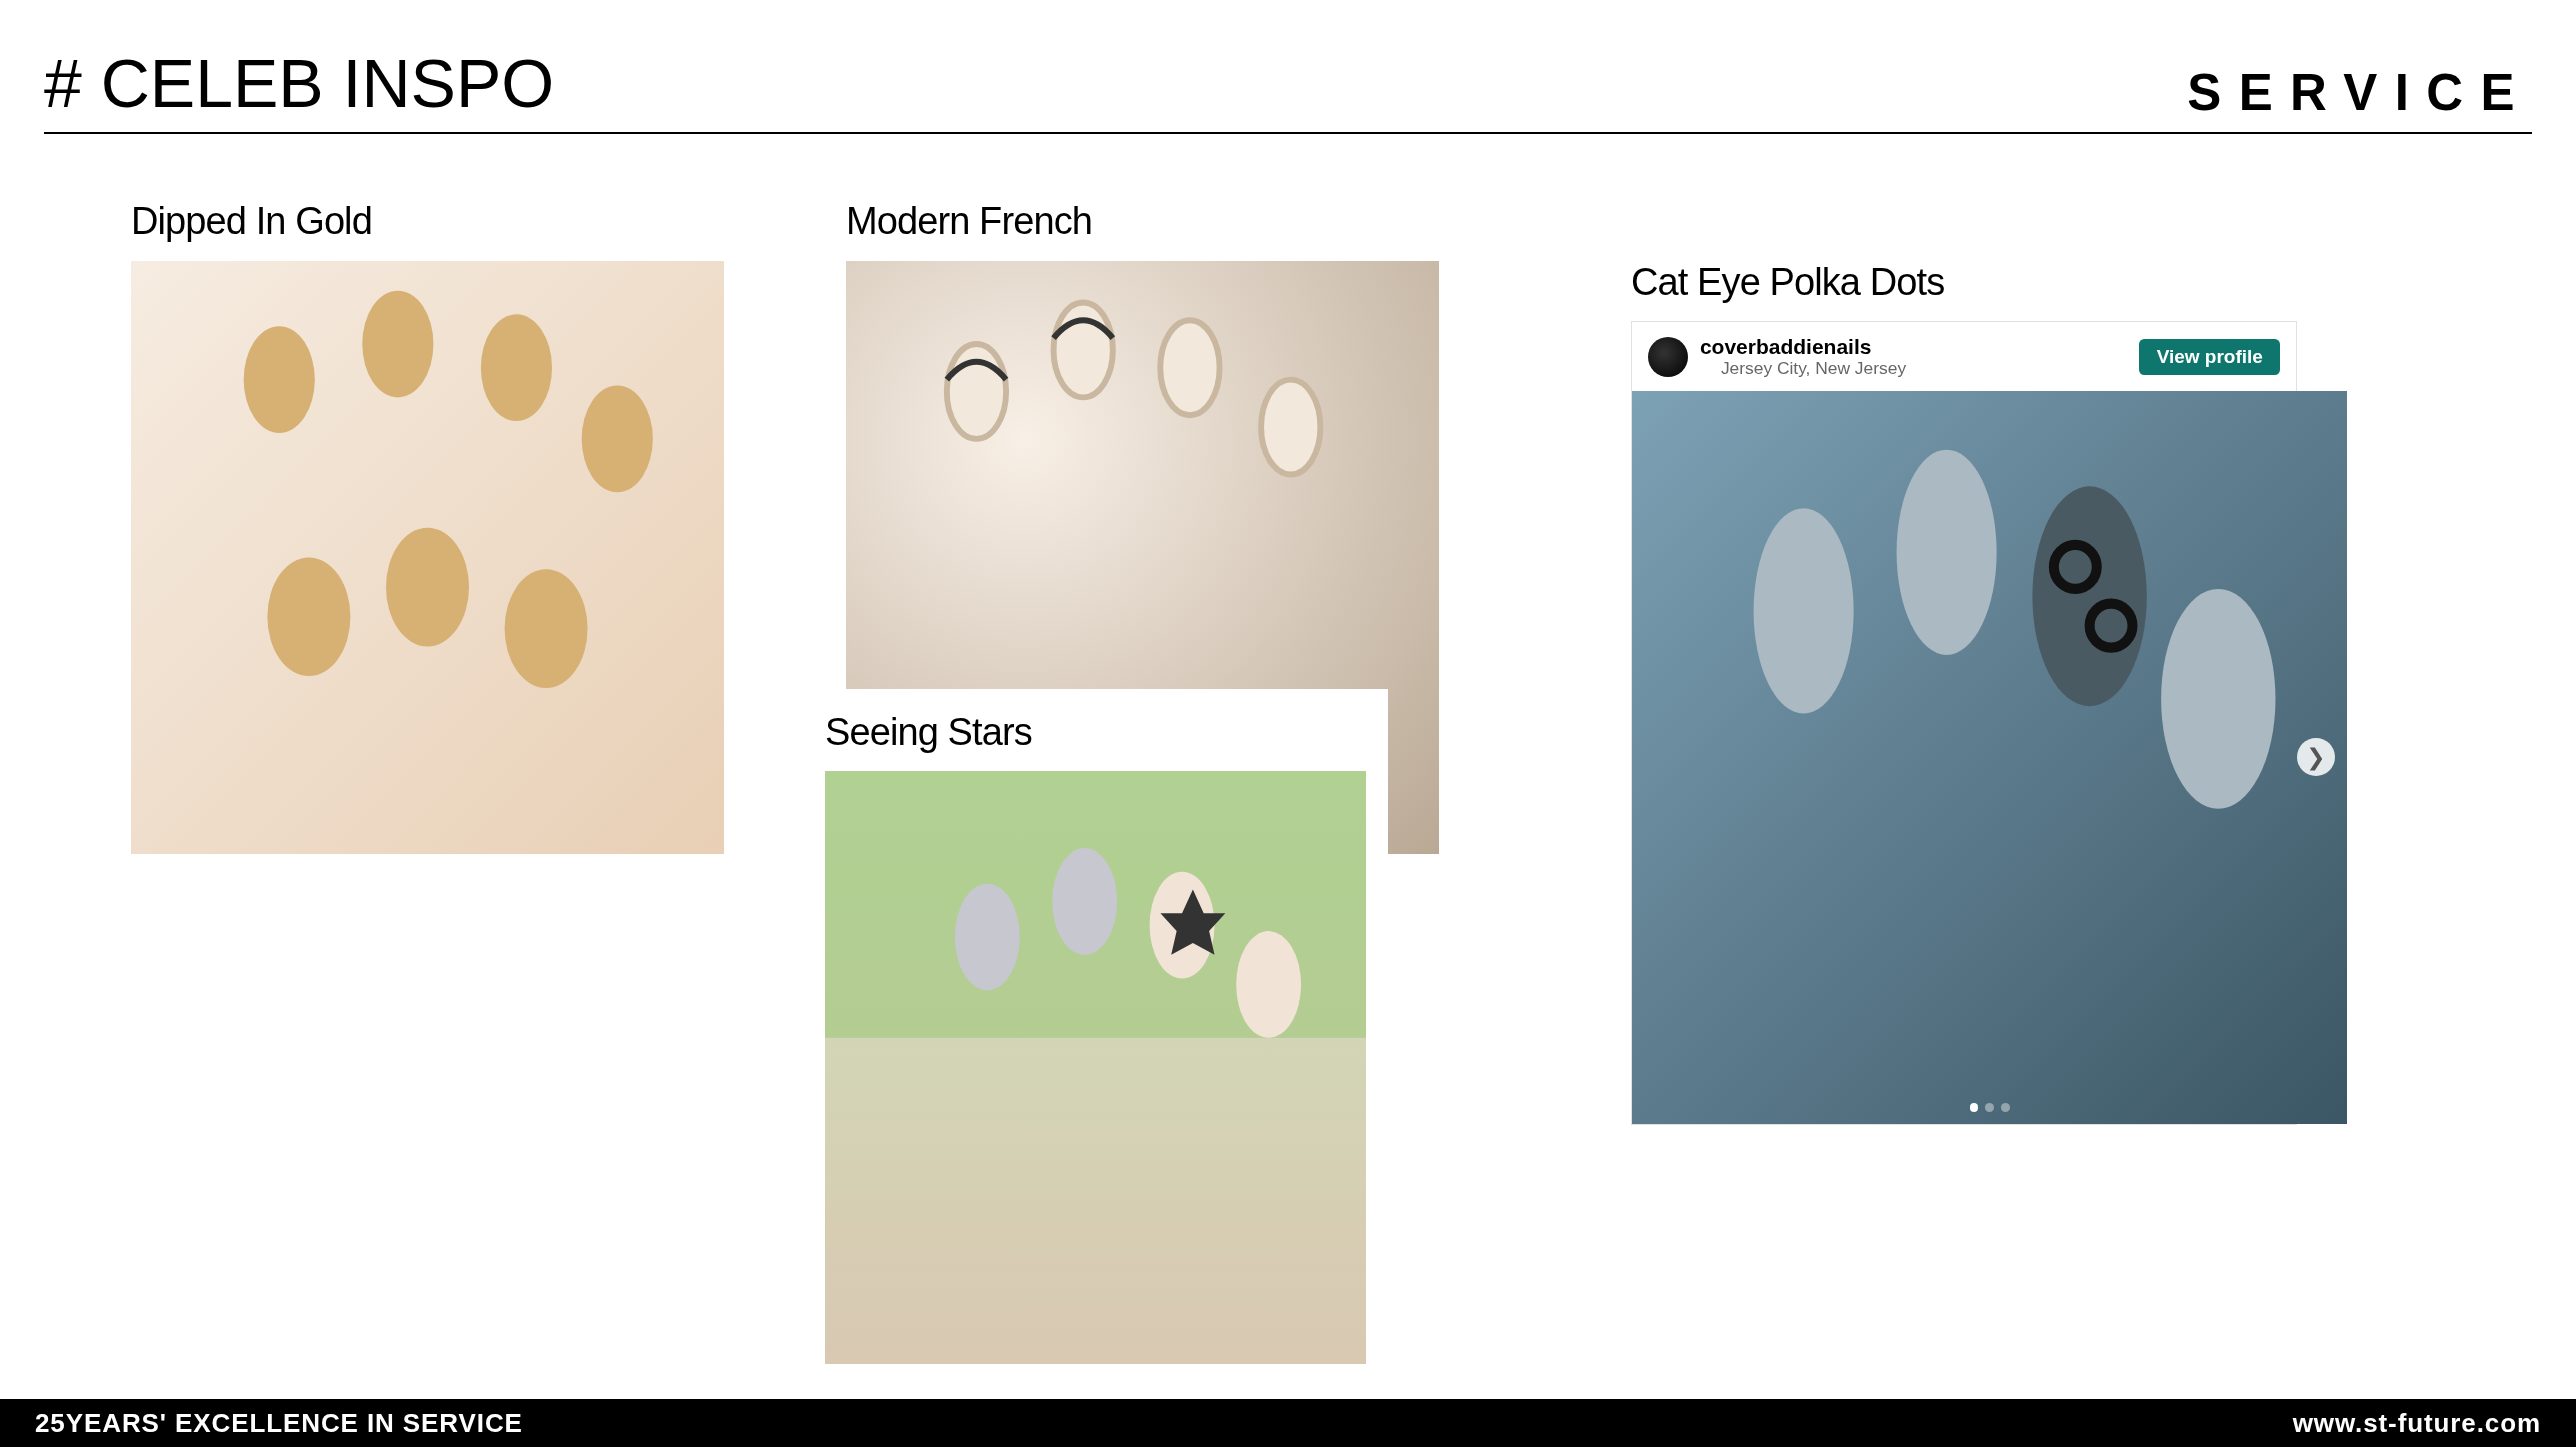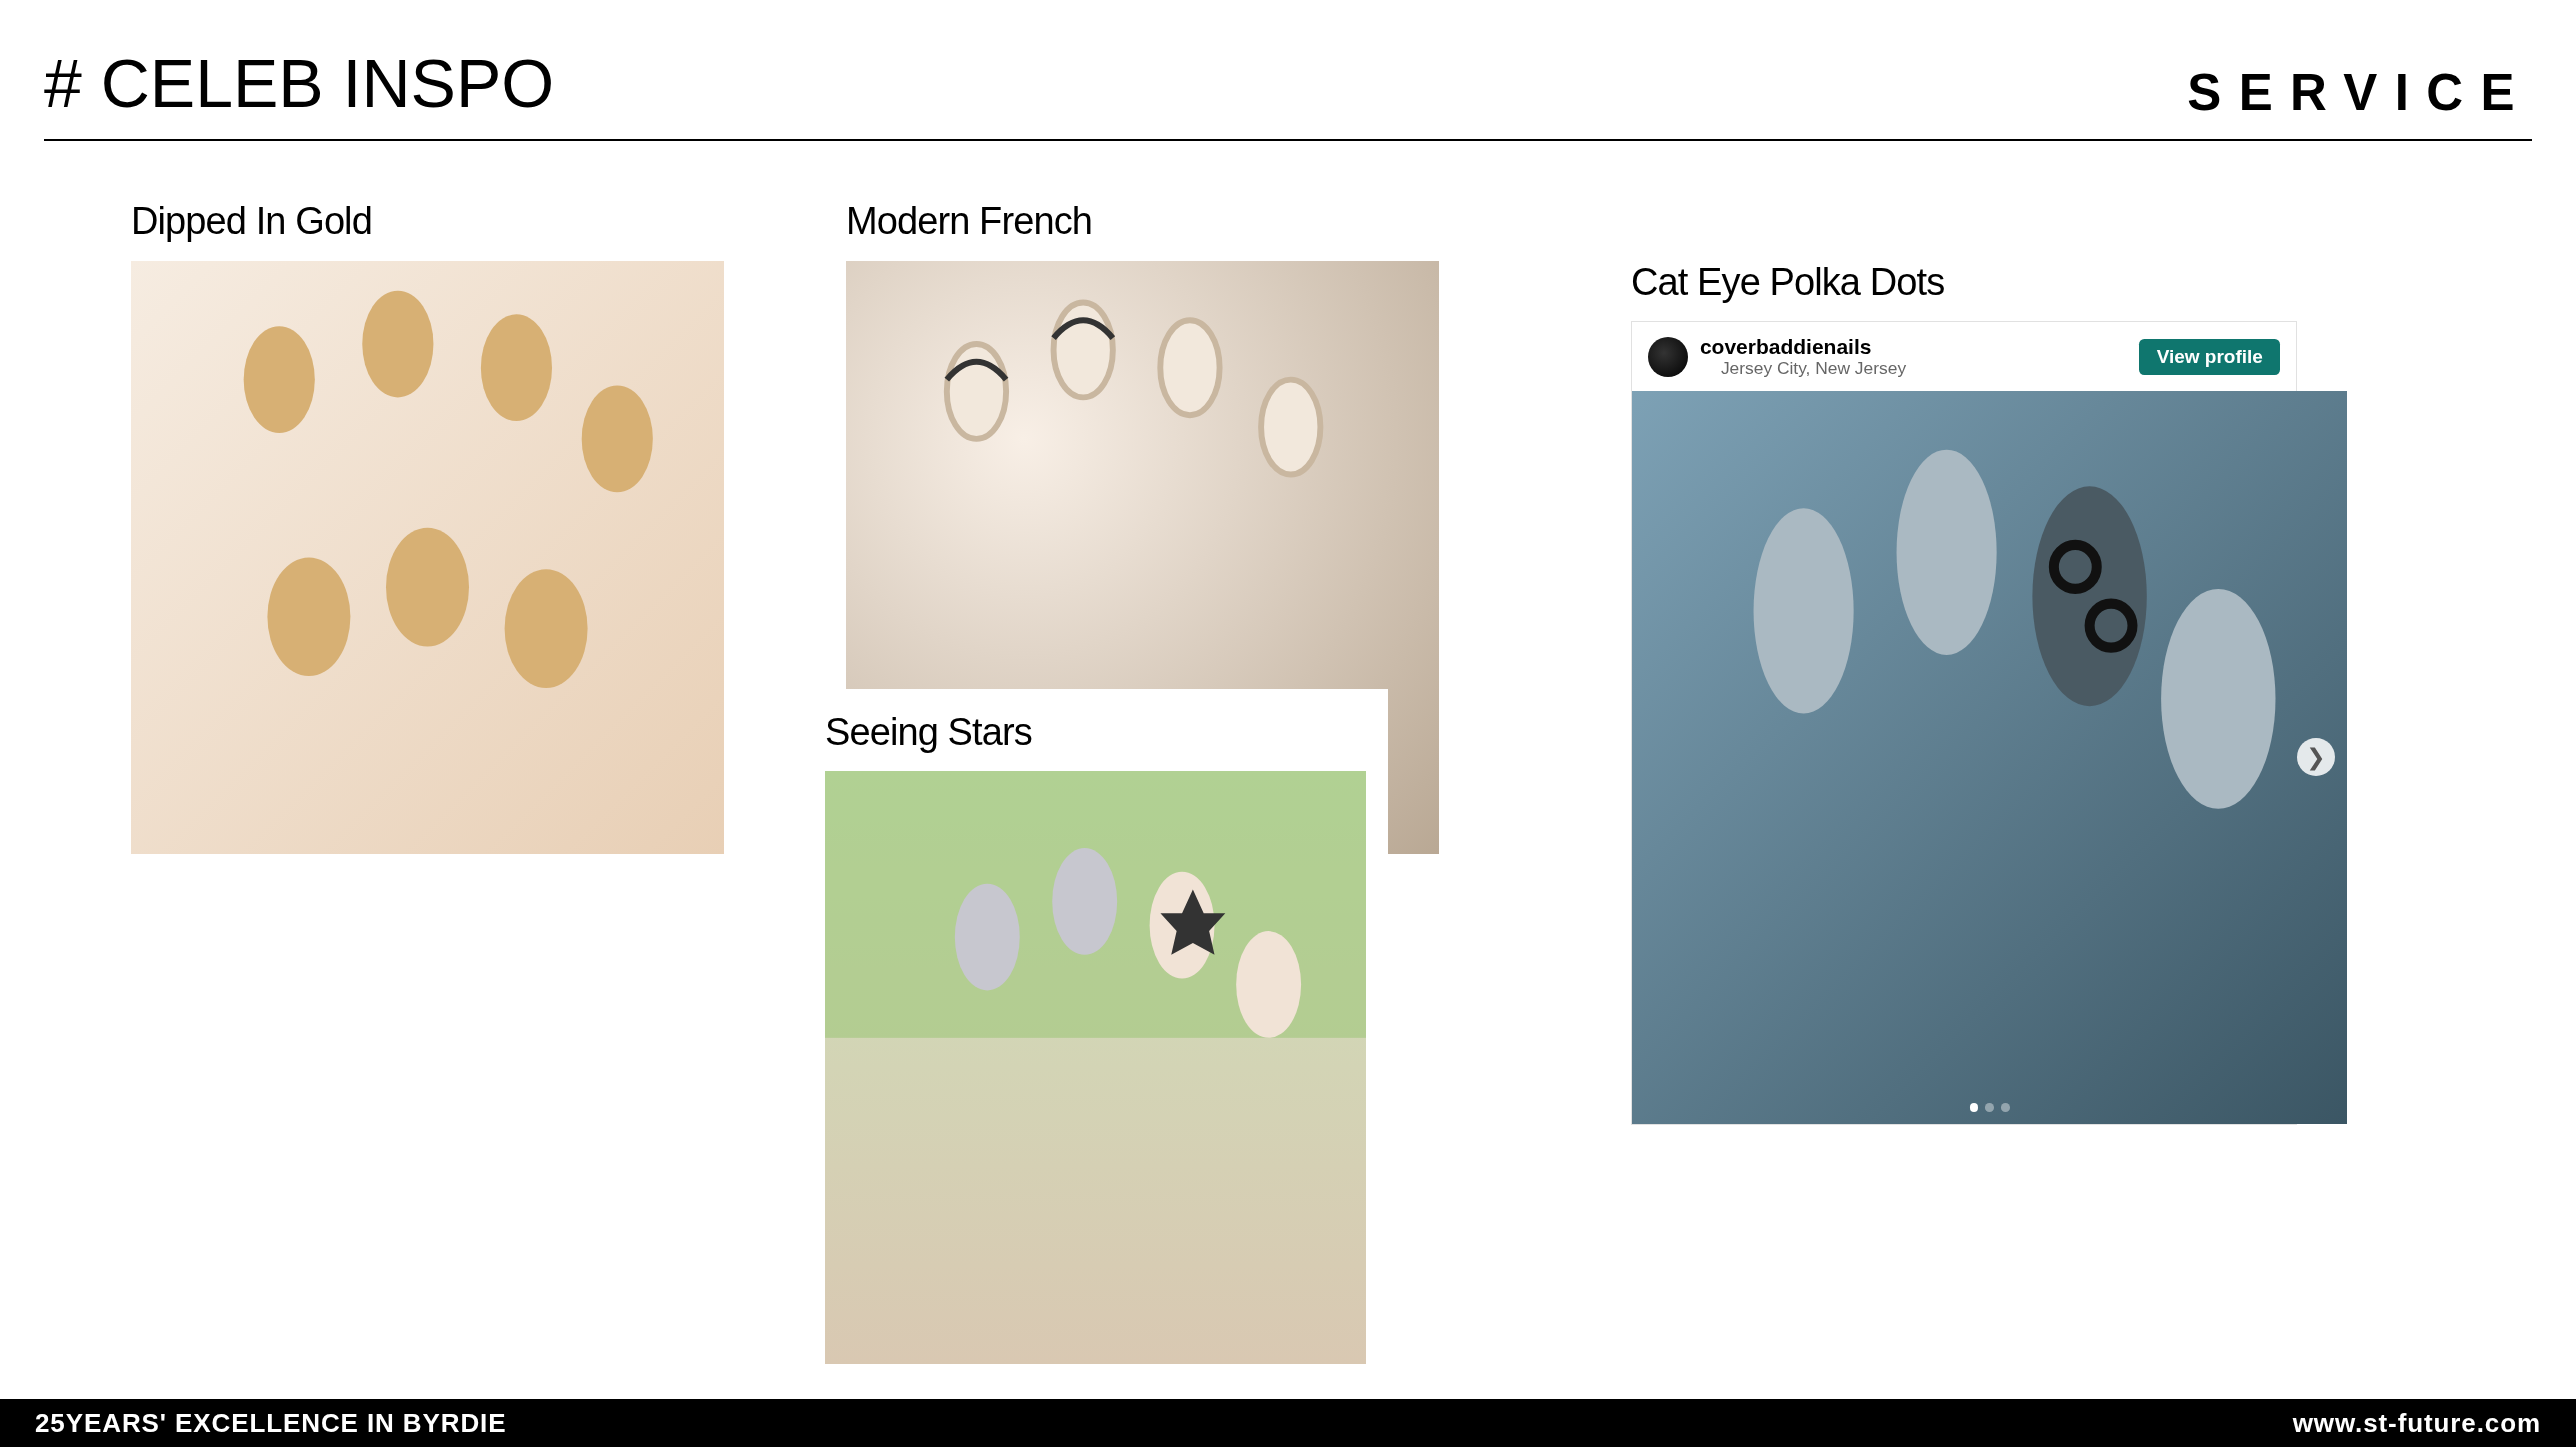--- a/index.html
+++ b/index.html
@@ -17,21 +17,21 @@
   
   .header {
     position: absolute;
     top: 44px;
     left: 44px;
     right: 44px;
     display: flex;
     justify-content: space-between;
     align-items: flex-end;
     border-bottom: 2.6px solid #000;
-    padding-bottom: 17px;
+    padding-bottom: 10px;
   }
   .header .title {
     font-size: 68px;
     font-weight: 500;
     letter-spacing: 0px;
   }
   .header .brand {
     font-size: 51px;
     font-weight: 800;
     letter-spacing: 17.4px;
@@ -213,16 +213,16 @@
           <div class="ig-dot"></div>
           <div class="ig-dot"></div>
         </div>
       </div>
     </div>
   </div>
 
 </div>
 
 <div class="footer">
-  <div>25YEARS' EXCELLENCE IN BYRDIE</div>
+  <div>25YEARS' EXCELLENCE IN SERVICE</div>
   <div class="site">www.st-future.com</div>
 </div>
 
 
 </body></html>

